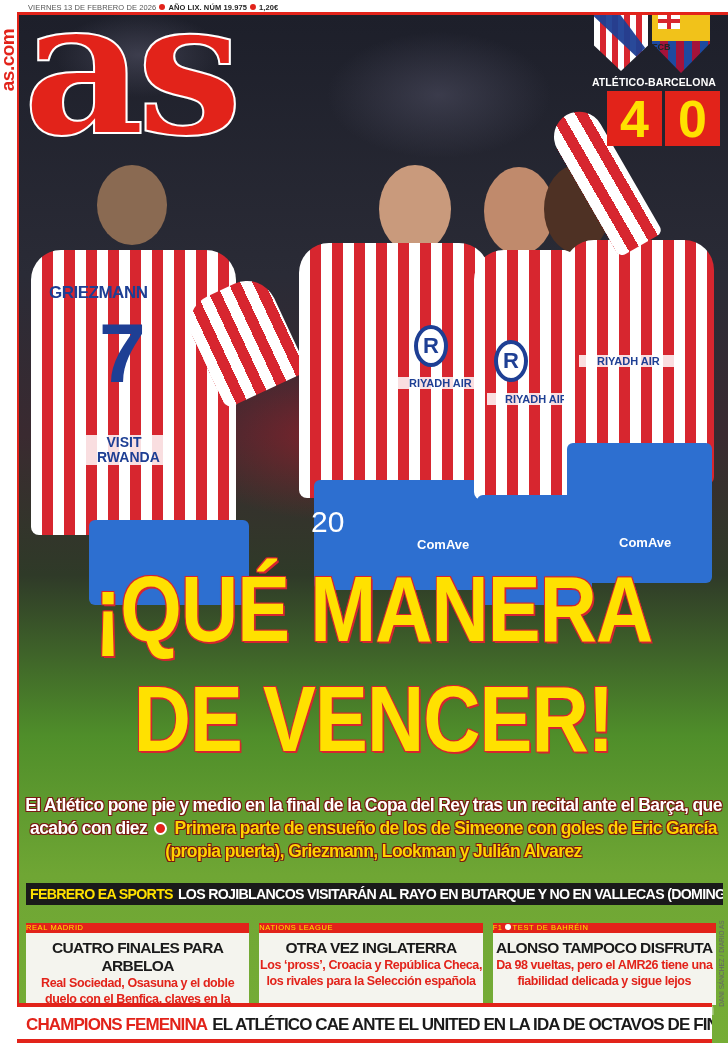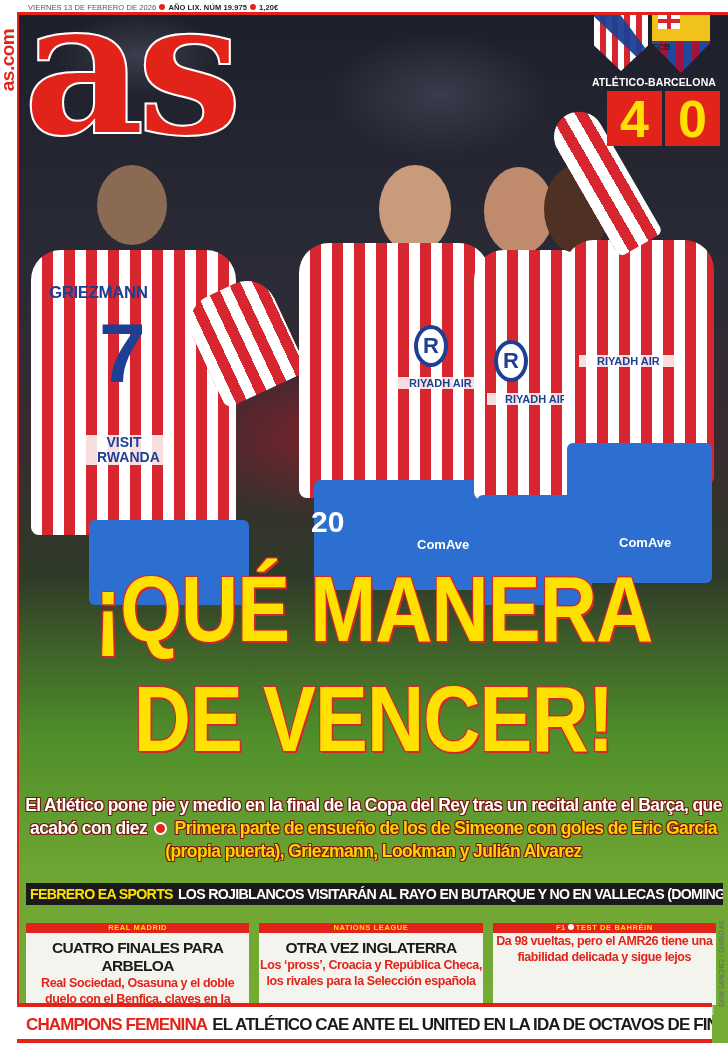--- a/index.html
+++ b/index.html
@@ -46,21 +46,21 @@
     position: absolute;
     background: repeating-linear-gradient(90deg, #ffffff 0 11px, #d7262f 11px 22px);
     border-radius: 30px 30px 8px 8px;
   }
   .shorts { position: absolute; background: #2d6fd0; border-radius: 6px; }
   .head { position: absolute; border-radius: 50%; }
   .shirt-name { position: absolute; color: #1e3f94; font-weight: bold; font-family: "Liberation Sans", sans-serif; }
   .shirt-num { position: absolute; color: #1e3f94; font-weight: bold; font-family: "Liberation Sans", sans-serif; }
   .sponsor { position: absolute; color: #1e3f94; font-weight: bold; font-size: 11px; background: rgba(255,255,255,0.85); padding: 0 18px; white-space: nowrap; font-family: "Liberation Sans", sans-serif; }
   .sponsor-badge { position: absolute; width: 34px; height: 42px; border-radius: 50%; border: 4px solid #1e3f94; background: #fff; color: #1e3f94; font-weight: bold; font-size: 22px; display: flex; align-items: center; justify-content: center; }
-  .shorts-num { position: absolute; color: #fff; font-weight: bold; font-size: 30px; font-family: "Liberation Sans", sans-serif; }
+  .shorts-num { position: absolute; color: #fff; font-weight: normal; font-size: 30px; font-family: "Liberation Sans", sans-serif; }
   .shorts-sponsor { position: absolute; color: #fff; font-weight: bold; font-size: 13px; font-family: "Liberation Sans", sans-serif; }
 
   
   .logo {
     position: absolute; left: 4px; top: -42px;
     font-family: "DejaVu Serif", serif; font-weight: bold;
     font-size: 188px; color: #e2231a; letter-spacing: -8px; line-height: 1;
     -webkit-text-stroke: 2px #ffffff;
   }
 
@@ -114,21 +114,21 @@
   .ticker {
     position: absolute; left: 7px; top: 868px; width: 697px; height: 22px;
     background: #1a1a1a; display: flex; align-items: center; padding-left: 4px; white-space: nowrap; overflow: hidden;
     font-family: "Liberation Sans", sans-serif; font-weight: bold; font-size: 14.2px; letter-spacing: -0.7px;
   }
   .ticker .tag { color: #ffe100; margin-right: 5px; }
   .ticker .txt { color: #ffffff; }
 
   .boxes { position: absolute; left: 7px; top: 908px; width: 690px; height: 82px; display: flex; gap: 10px; }
   .box { flex: 1; background: #f4f4ee; display: flex; flex-direction: column; }
-  .box .kicker { height: 10px; background: #e2231a; color: #ffe100; font-size: 7.5px; font-weight: bold; text-align: center; letter-spacing: 0.6px; line-height: 10px; font-family: "Liberation Sans", sans-serif; }
+  .box .kicker { height: 10px; background: #e2231a; color: #ffe100; font-size: 7.5px; font-weight: normal; letter-spacing: 0.6px; line-height: 10px; font-family: "Liberation Sans", sans-serif; }
   .box .kicker .dot { display: inline-block; width: 6px; height: 6px; border-radius: 50%; background: #fff; vertical-align: 0; margin: 0 2px; }
   .box .title { color: #1a1a1a; font-weight: bold; font-size: 15.5px; text-align: center; margin-top: 6px; letter-spacing: -0.6px; font-family: Liberation Sans, sans-serif; }
   .box .body { color: #e2231a; font-weight: bold; font-size: 12.5px; text-align: center; line-height: 16px; letter-spacing: -0.4px; font-family: "Liberation Sans", sans-serif; }
 
   .watermark { position: absolute; left: 565px; top: 983px; color: rgba(255,255,255,0.45); font-size: 18px; font-family: "DejaVu Sans", sans-serif; letter-spacing: 0.5px; }
 
   .credit { position: absolute; right: 0; top: 918px; width: 14px; height: 90px; display: flex; align-items: center; justify-content: center; }
   .credit span { transform: rotate(-90deg); white-space: nowrap; font-size: 6.5px; color: #666; font-family: "Liberation Sans", sans-serif; }
 
   .bottom-bar {
@@ -229,20 +229,21 @@
     </div>
     <div class="box">
       <div class="kicker">NATIONS LEAGUE</div>
       <div class="title">OTRA VEZ INGLATERRA</div>
       <div class="body">Los ‘pross’, Croacia y República Checa, los rivales para la Selección española</div>
     </div>
     <div class="box">
       <div class="kicker">
         <span>F1</span><span class="dot"></span><span>TEST DE BAHRÉIN</span>
       </div>
+      <div class="title">ALONSO TAMPOCO DISFRUTA</div>
       <div class="body">Da 98 vueltas, pero el AMR26 tiene una fiabilidad delicada y sigue lejos</div>
     </div>
   </div>
 
   <div class="watermark">vercapas.com</div>
 </div>
 
 <div class="credit">
   <span>DANI SÁNCHEZ / DIARIO AS</span>
 </div>

